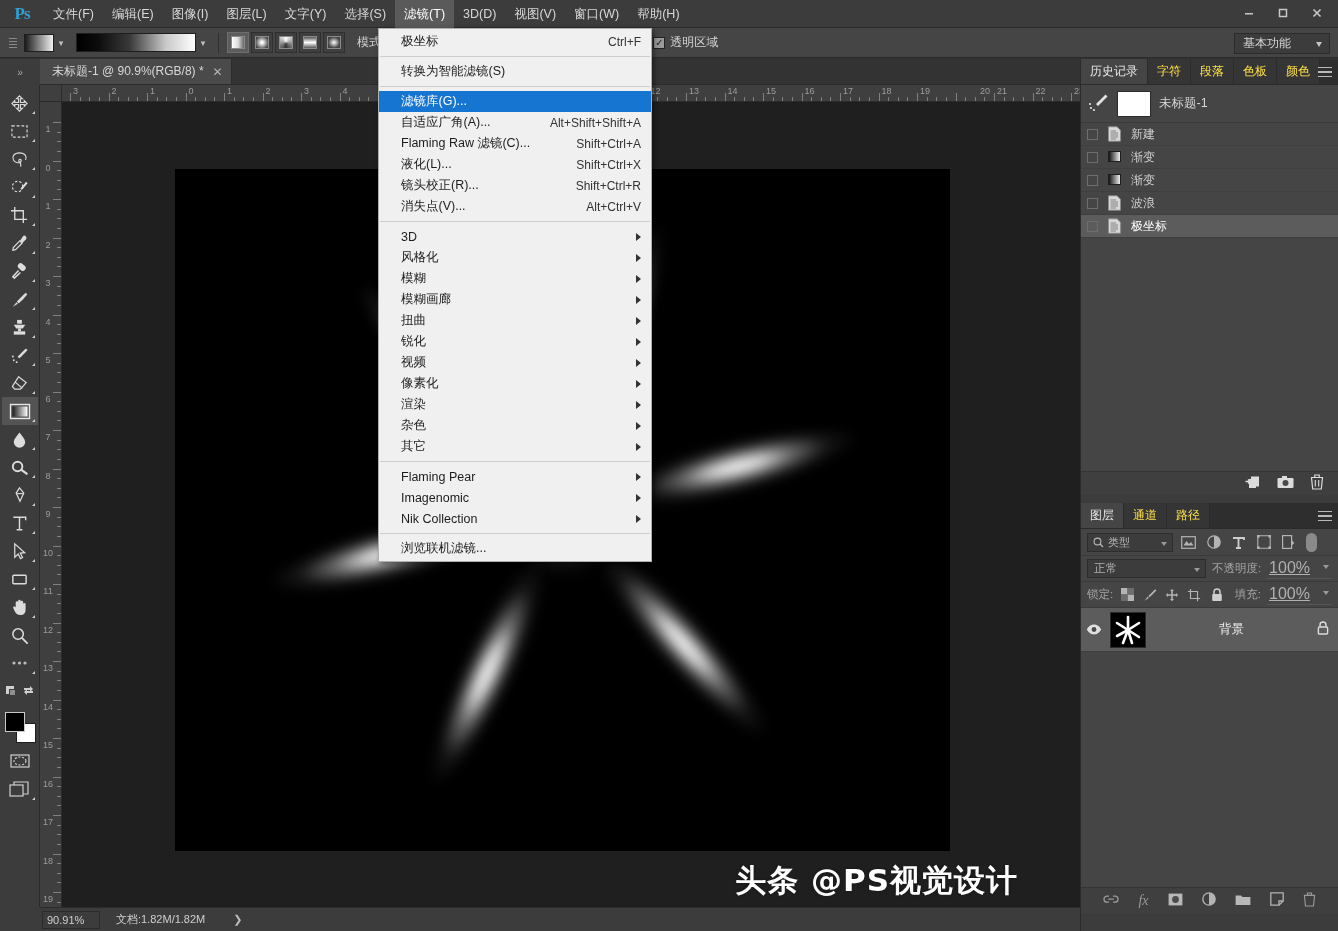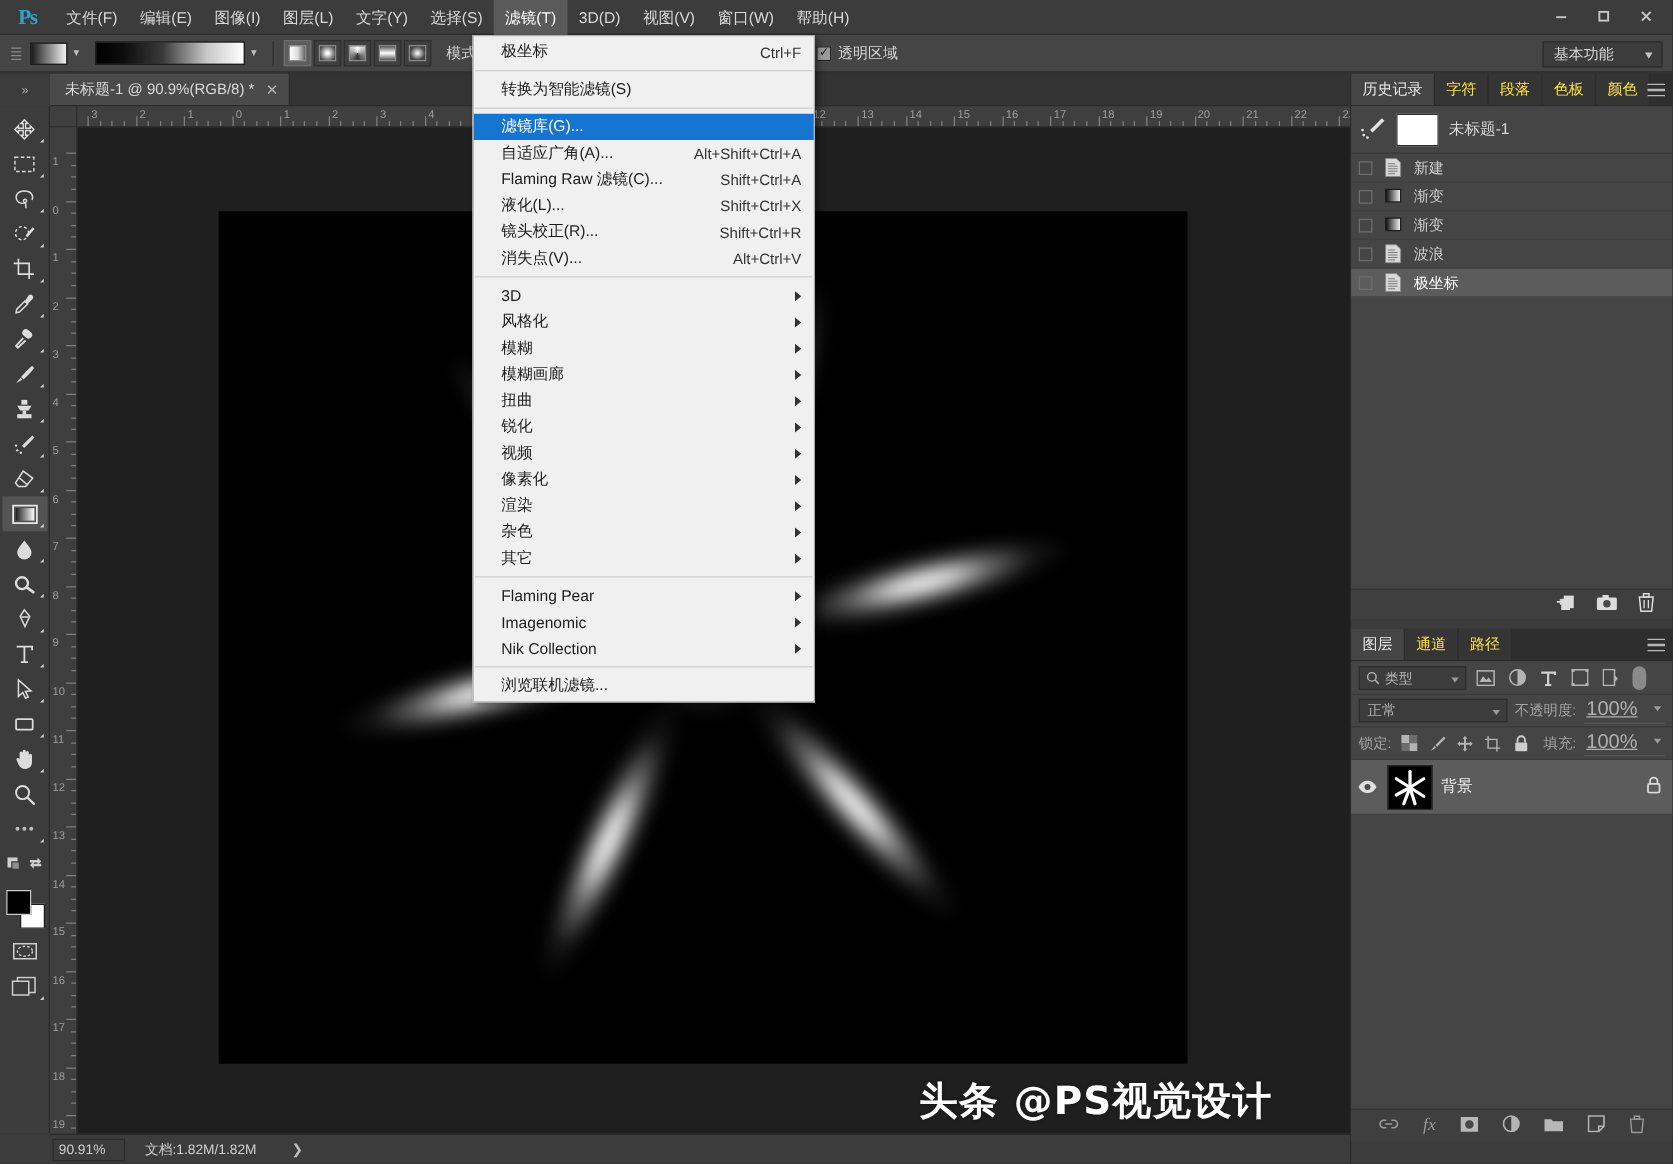--- a/index.html
+++ b/index.html
@@ -3,21 +3,21 @@
 <meta charset="utf-8">
 <style>
   * { box-sizing: border-box; margin:0; padding:0; }
   html,body { width:1338px; height:931px; overflow:hidden; background:#323232; }
   body {
     font-family: "Liberation Sans", "DejaVu Sans", sans-serif;
     font-size: 12px;
     color:#d4d4d4;
     -webkit-font-smoothing: antialiased;
   }
-  .app { position:relative; width:1066px; height:931px; background:#323232; }
+  .app { position:relative; width:1066px; height:931px; background:#323232;text-align:center; }
 
   
   .menubar {
     position:absolute; left:0; top:0; width:1338px; height:28px;
     background:#3c3c3c; border-bottom:1px solid #2b2b2b;
     display:flex; align-items:center;
   }
   .ps-logo {
     width:44px; height:28px; display:flex; align-items:center; justify-content:center;
     color:#2fa1d6; font-weight:bold; font-size:17px; letter-spacing:-1px;
@@ -680,21 +680,21 @@
       <div class="rlabel" style="left: 819.5px;">18</div>
       <div class="rt minor" style="left: 826.125px;"></div>
       <div class="rt minor" style="left: 835.75px;"></div>
       <div class="rt minor" style="left: 845.375px;"></div>
       <div class="rt major" style="left: 855px;"></div>
       <div class="rlabel" style="left: 858px;">19</div>
       <div class="rt minor" style="left: 864.625px;"></div>
       <div class="rt minor" style="left: 874.25px;"></div>
       <div class="rt minor" style="left: 883.875px;"></div>
       <div class="rt major" style="left: 893.5px;"></div>
-      <div class="rlabel" style="left: 896px;">20</div>
+      <div class="rlabel" style="left: 918px;">20</div>
       <div class="rt minor" style="left: 903.125px;"></div>
       <div class="rt minor" style="left: 912.75px;"></div>
       <div class="rt minor" style="left: 922.375px;"></div>
       <div class="rt major" style="left: 932px;"></div>
       <div class="rlabel" style="left: 935px;">21</div>
       <div class="rt minor" style="left: 941.625px;"></div>
       <div class="rt minor" style="left: 951.25px;"></div>
       <div class="rt minor" style="left: 960.875px;"></div>
       <div class="rt major" style="left: 970.5px;"></div>
       <div class="rlabel" style="left: 973.5px;">22</div>
@@ -1110,21 +1110,21 @@
       <div class="dd-sep"></div>
       <div class="dd-item">
         <span>转换为智能滤镜(S)</span>
       </div>
       <div class="dd-sep"></div>
       <div class="dd-item hl">
         <span>滤镜库(G)...</span>
       </div>
       <div class="dd-item">
         <span>自适应广角(A)...</span>
-        <span class="dd-accel">Alt+Shift+Ctrl+A</span>
+        <span class="dd-accel">Alt+Shift+Shift+A</span>
       </div>
       <div class="dd-item">
         <span>Flaming Raw 滤镜(C)...</span>
         <span class="dd-accel">Shift+Ctrl+A</span>
       </div>
       <div class="dd-item">
         <span>液化(L)...</span>
         <span class="dd-accel">Shift+Ctrl+X</span>
       </div>
       <div class="dd-item">

